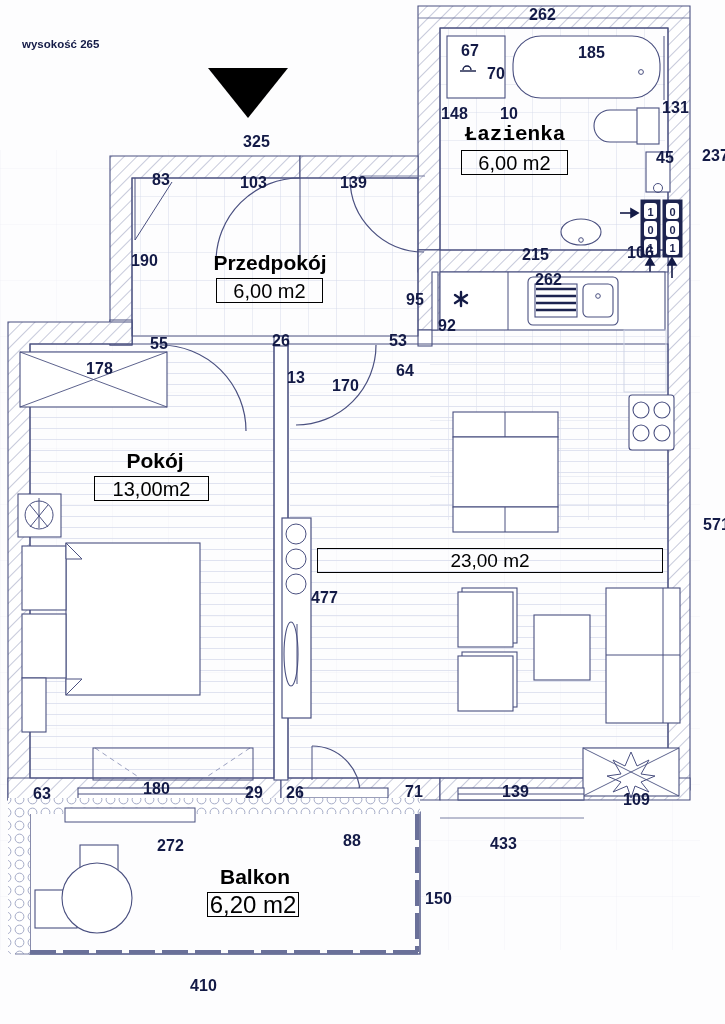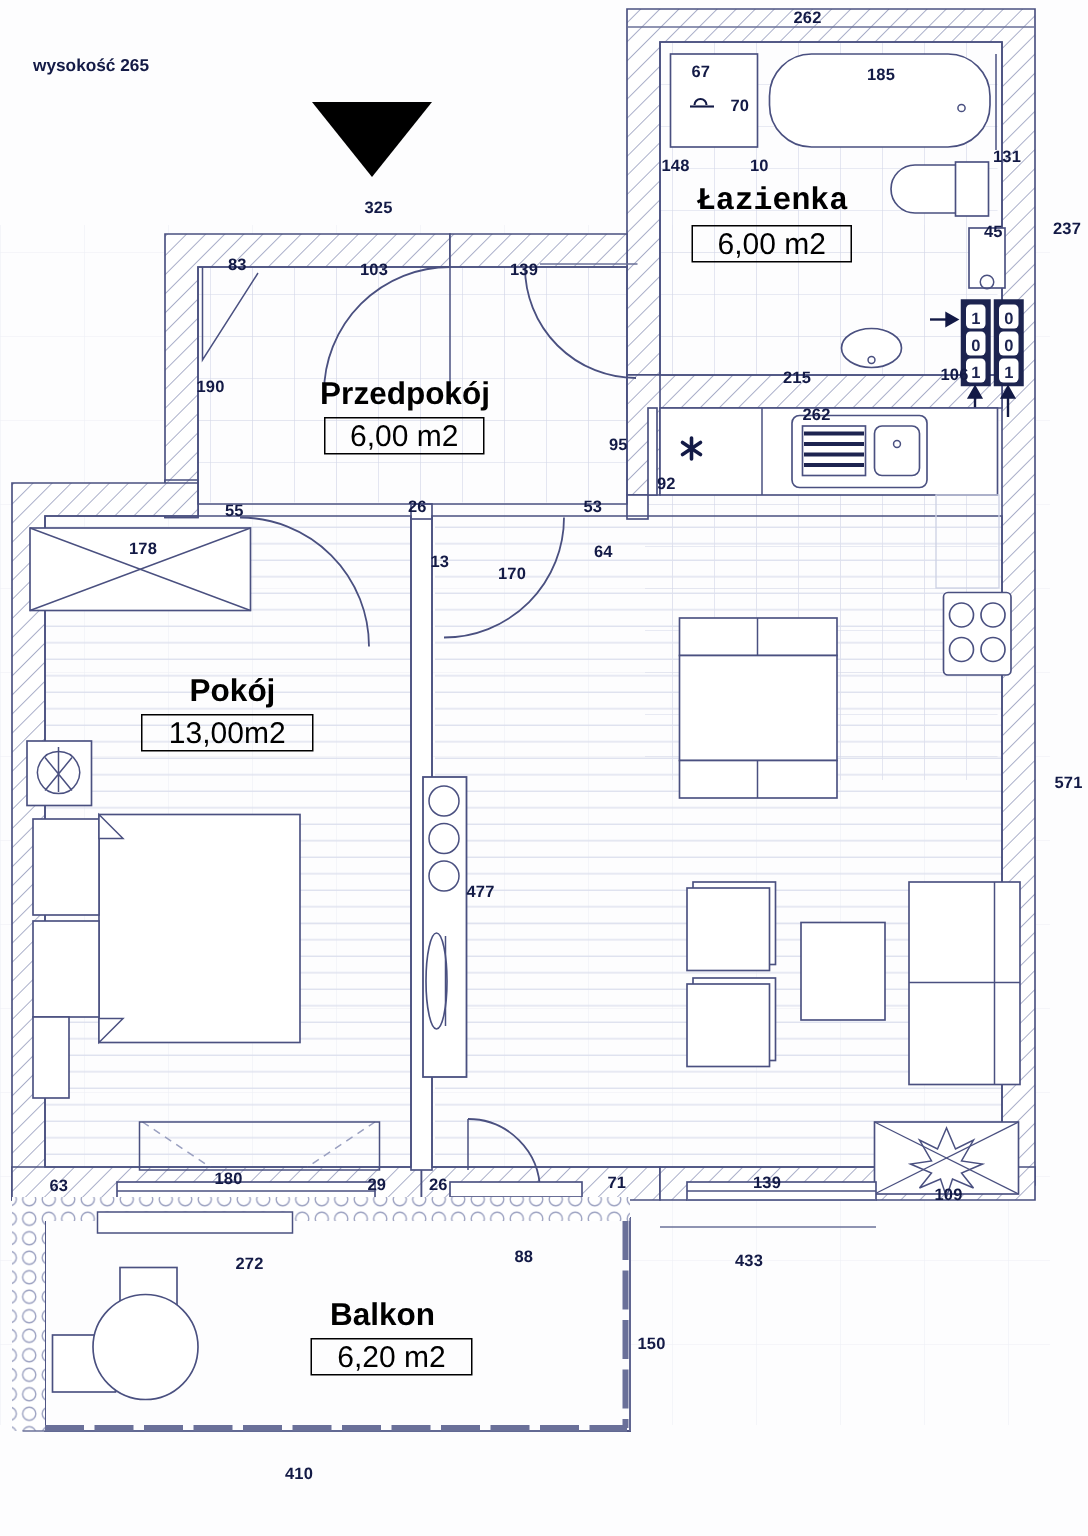--- a/index.html
+++ b/index.html
@@ -25,21 +25,21 @@
     position: absolute;
     left: 0; top: 0;
     width: 725px;
     height: 1024px;
     display: block;
   }
   
   .dim {
     position: absolute;
     font-family: "Liberation Sans", sans-serif;
-    font-size: 11px;
+    font-size: 16px;
     font-weight: bold;
     color: #131a46;
     white-space: nowrap;
     letter-spacing: 0.1px;
     line-height: 1;
   }
   .note {
     position: absolute;
     font-family: "Liberation Sans", sans-serif;
     font-size: 11.5px;
@@ -378,23 +378,24 @@
 
   <div class="room-name" style="left:200px; top:252px; font-size:21px; width:140px;">Przedpokój</div>
   <div class="room-area" style="left:216px; top:278px; width:107px; height:25px; font-size:20px;">6,00 m2</div>
 
   <div class="room-name" style="left:460px; top:124px; font-size:21px; width:110px;font-family:Liberation Mono, monospace;">Łazienka</div>
   <div class="room-area" style="left:461px; top:150px; width:107px; height:25px; font-size:20px;">6,00 m2</div>
 
   <div class="room-name" style="left:115px; top:450px; font-size:21px; width:80px;">Pokój</div>
   <div class="room-area" style="left:94px; top:476px; width:115px; height:25px; font-size:20px;">13,00m2</div>
 
+  <div class="room-area" style="left:317px; top:548px; width:346px; height:25px; font-size:19px;">23,00 m2</div>
 
   <div class="room-name" style="left:215px; top:866px; font-size:21px; width:80px;">Balkon</div>
-  <div class="room-area" style="left:207px; top:892px; width:108px; height:25px; font-size:20px;">6,20 m2</div>
+  <div class="room-area" style="left:207px; top:892px; width:92px; height:25px; font-size:24px;">6,20 m2</div>
 
   <div id="dim-layer">
       <div class="dim" style="left: 243px; top: 134px;">325</div>
       <div class="dim" style="left: 529px; top: 7px;">262</div>
       <div class="dim" style="left: 461px; top: 43px;">67</div>
       <div class="dim" style="left: 487px; top: 66px;">70</div>
       <div class="dim" style="left: 578px; top: 45px;">185</div>
       <div class="dim" style="left: 441px; top: 106px;">148</div>
       <div class="dim" style="left: 500px; top: 106px;">10</div>
       <div class="dim" style="left: 662px; top: 100px;">131</div>

